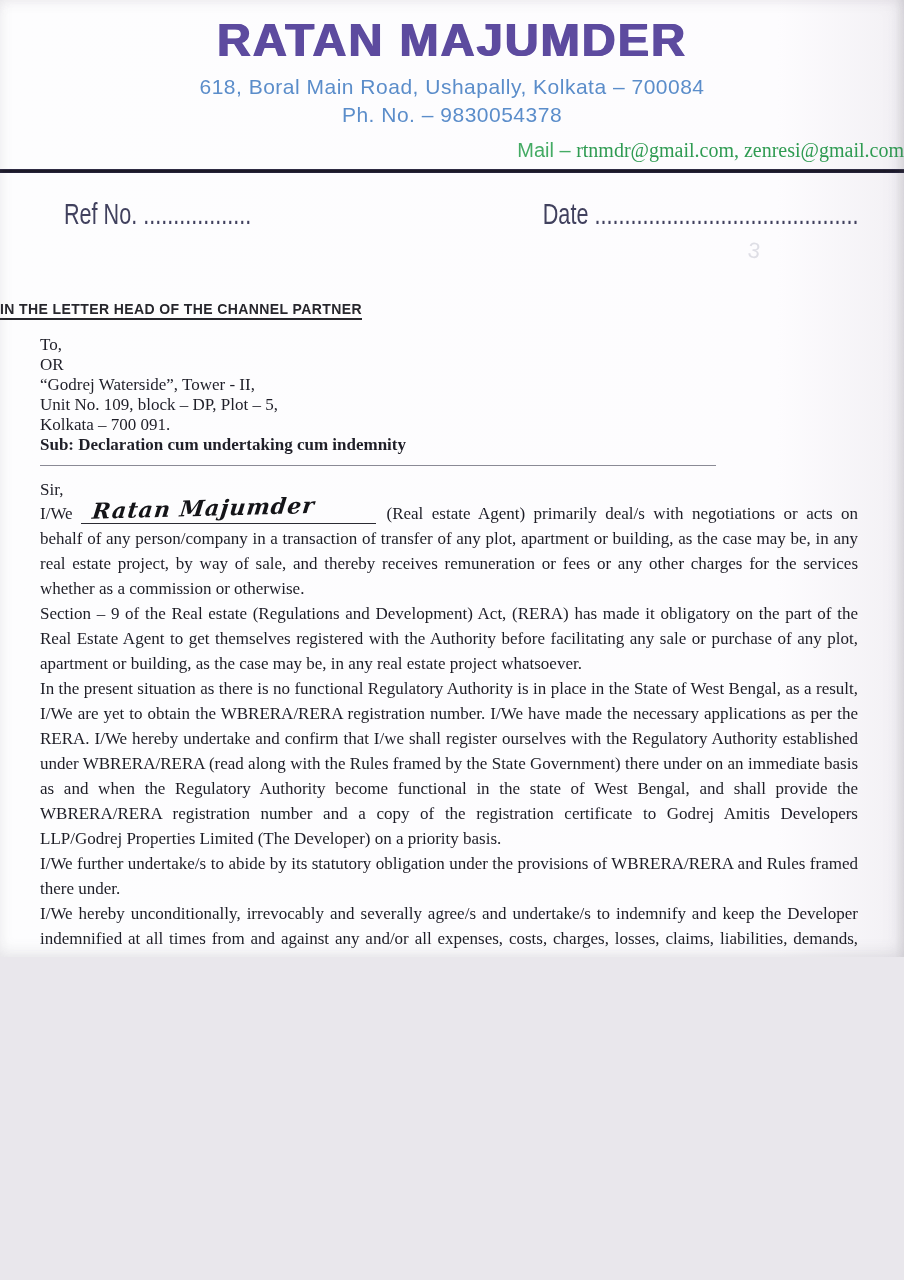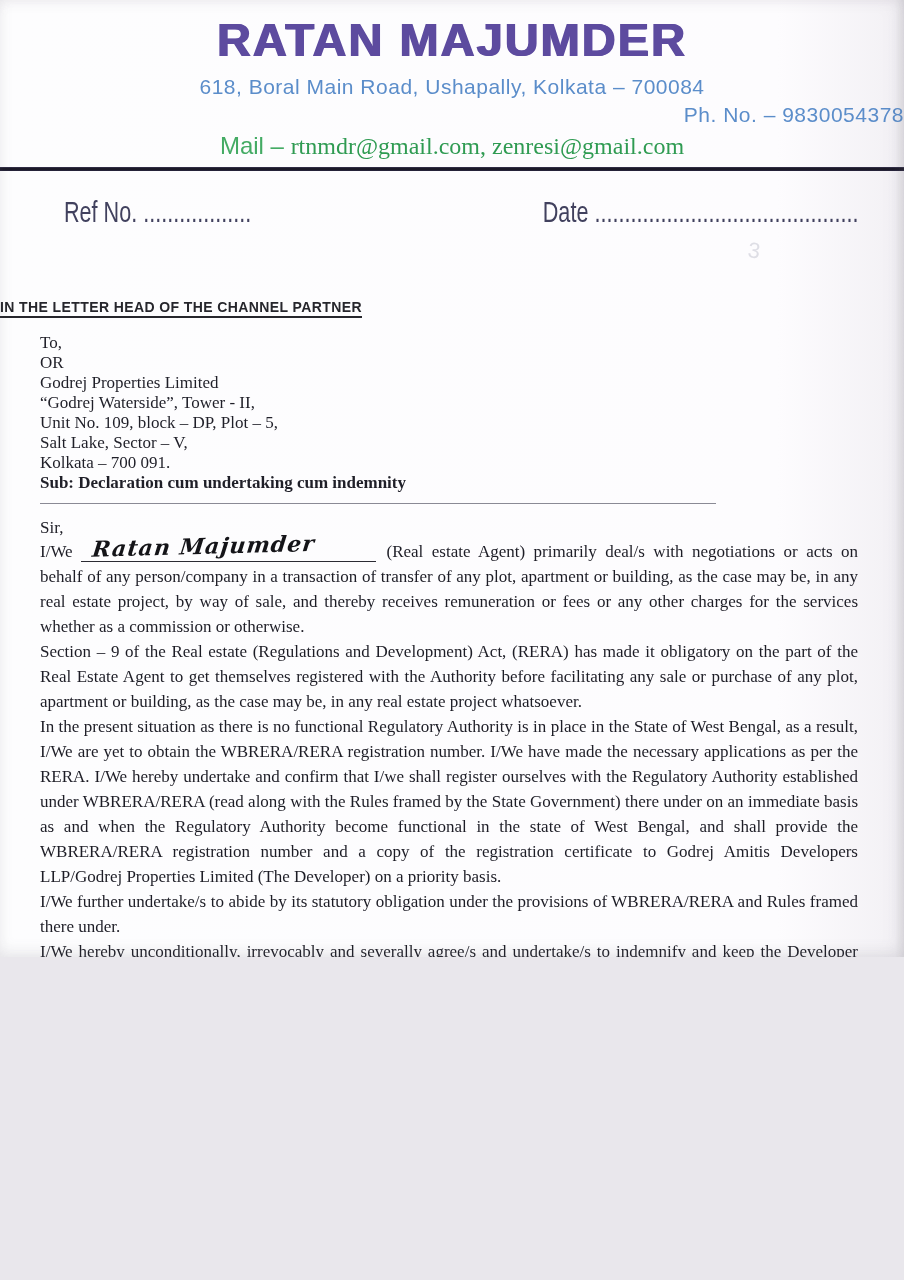--- a/index.html
+++ b/index.html
@@ -29,27 +29,27 @@
     letter-spacing:2px;
     color:#5d4b9f;
     text-shadow:0.8px 0 0 #5d4b9f, -0.8px 0 0 #5d4b9f;
   }
   .lh-address{
     margin-top:8px;text-align:center;
     font-family:"Liberation Sans", sans-serif;
     font-size:21px;letter-spacing:.5px;color:#5b8dca;
   }
   .lh-phone{
-    margin-top:4px;text-align:right;
+    margin-top:4px;text-align:center;
     font-family:"Liberation Sans", sans-serif;
     font-size:21px;letter-spacing:.5px;color:#5b8dca;
   }
   .lh-mail{
-    margin-top:5px;text-align:center;
-    font-size:24px;color:#3ba35e;
+    margin-top:12px;text-align:right;
+    font-size:20px;color:#3ba35e;
   }
   .lh-mail .mail-label{font-family:"Liberation Sans", sans-serif;color:#44ab64;}
   .lh-mail .mail-emails{font-family:"Liberation Serif", serif;color:#2f9b52;}
   .lh-divider{
     margin-top:7px;height:4px;width:100%;
     background:linear-gradient(180deg,#3a3652 0%, #16141f 45%, #2a2740 100%);
   }
   
   .refrow{
     display:flex;justify-content:space-between;
@@ -151,24 +151,22 @@
   </div>
 
   <div class="scan-smudge">3</div>
   <div class="scan-speck"></div>
 
   <div class="doc-heading">IN THE LETTER HEAD OF THE CHANNEL PARTNER</div>
 
   <div class="recipient">
     <div>To,</div>
     <div>OR</div>
-    <div>Godrej Properties Limited</div>
     <div>“Godrej Waterside”, Tower - II,</div>
     <div>Unit No. 109, block – DP, Plot – 5,</div>
-    <div>Salt Lake, Sector – V,</div>
     <div>Kolkata – 700 091.</div>
     <div class="subject">Sub: Declaration cum undertaking cum indemnity</div>
   </div>
 
   <hr class="sub-rule">
 
   <div class="salutation">Sir,</div>
 
   <div class="bodytext">
     <p class="para">

